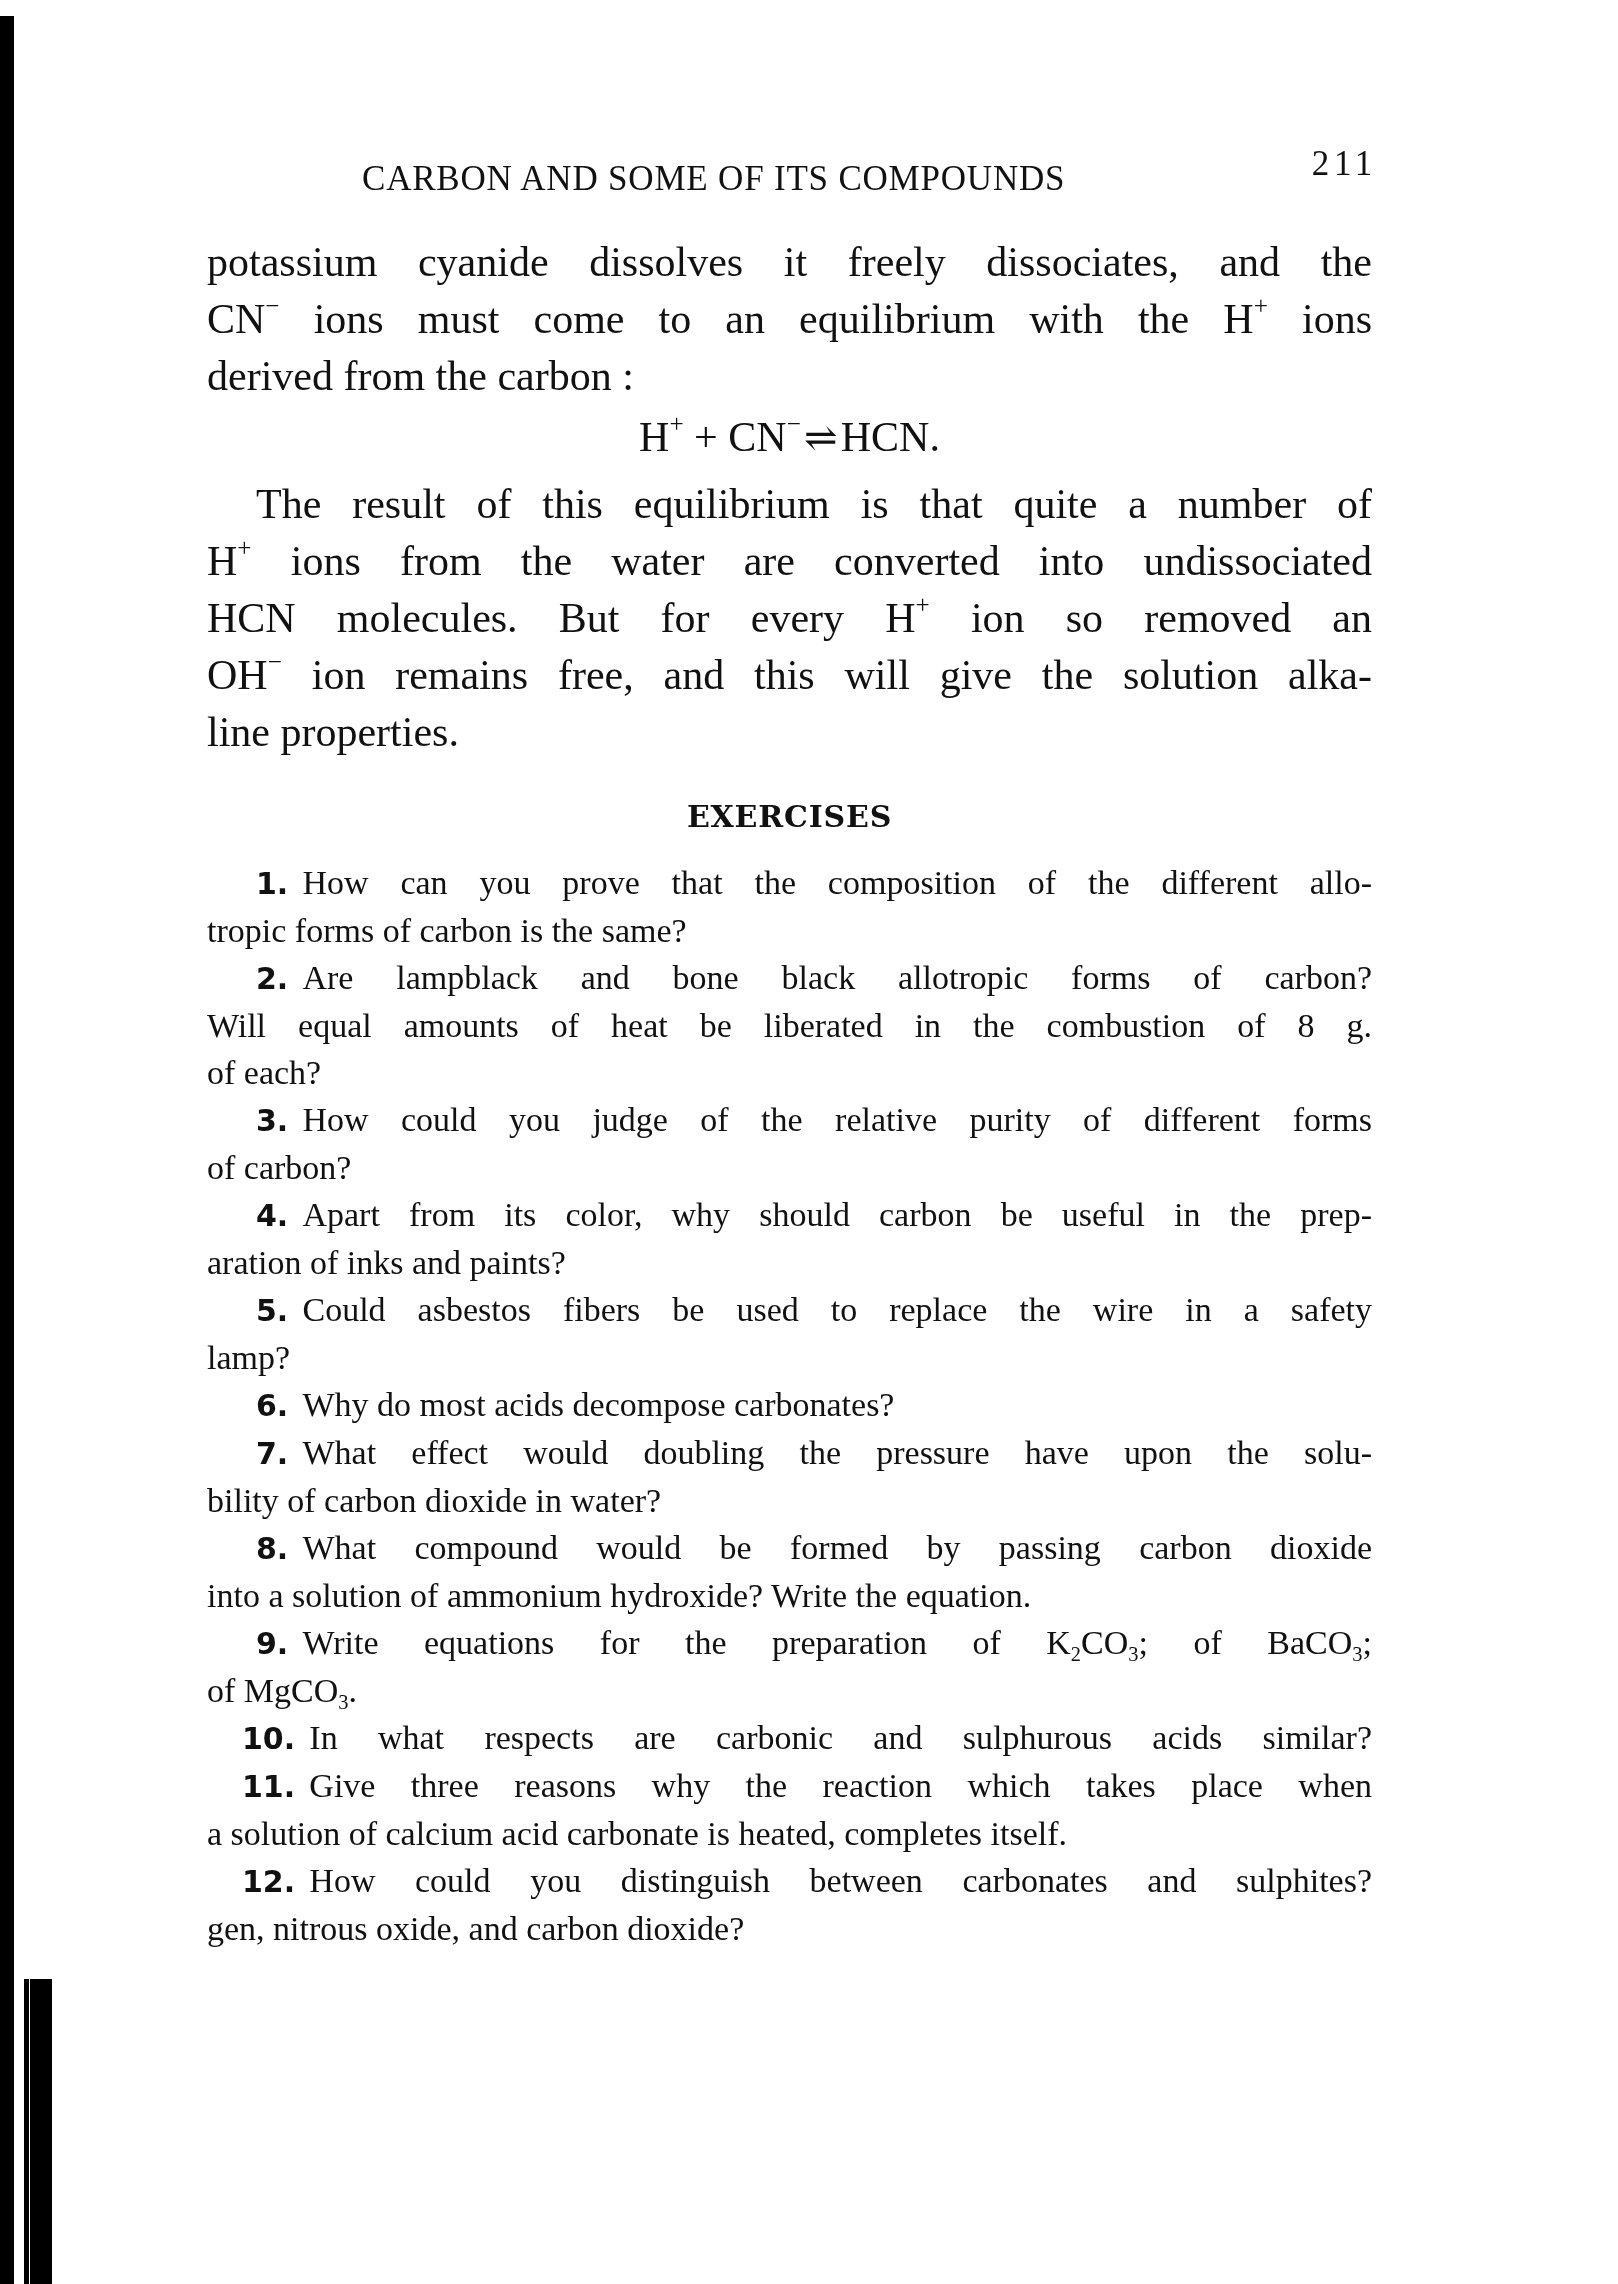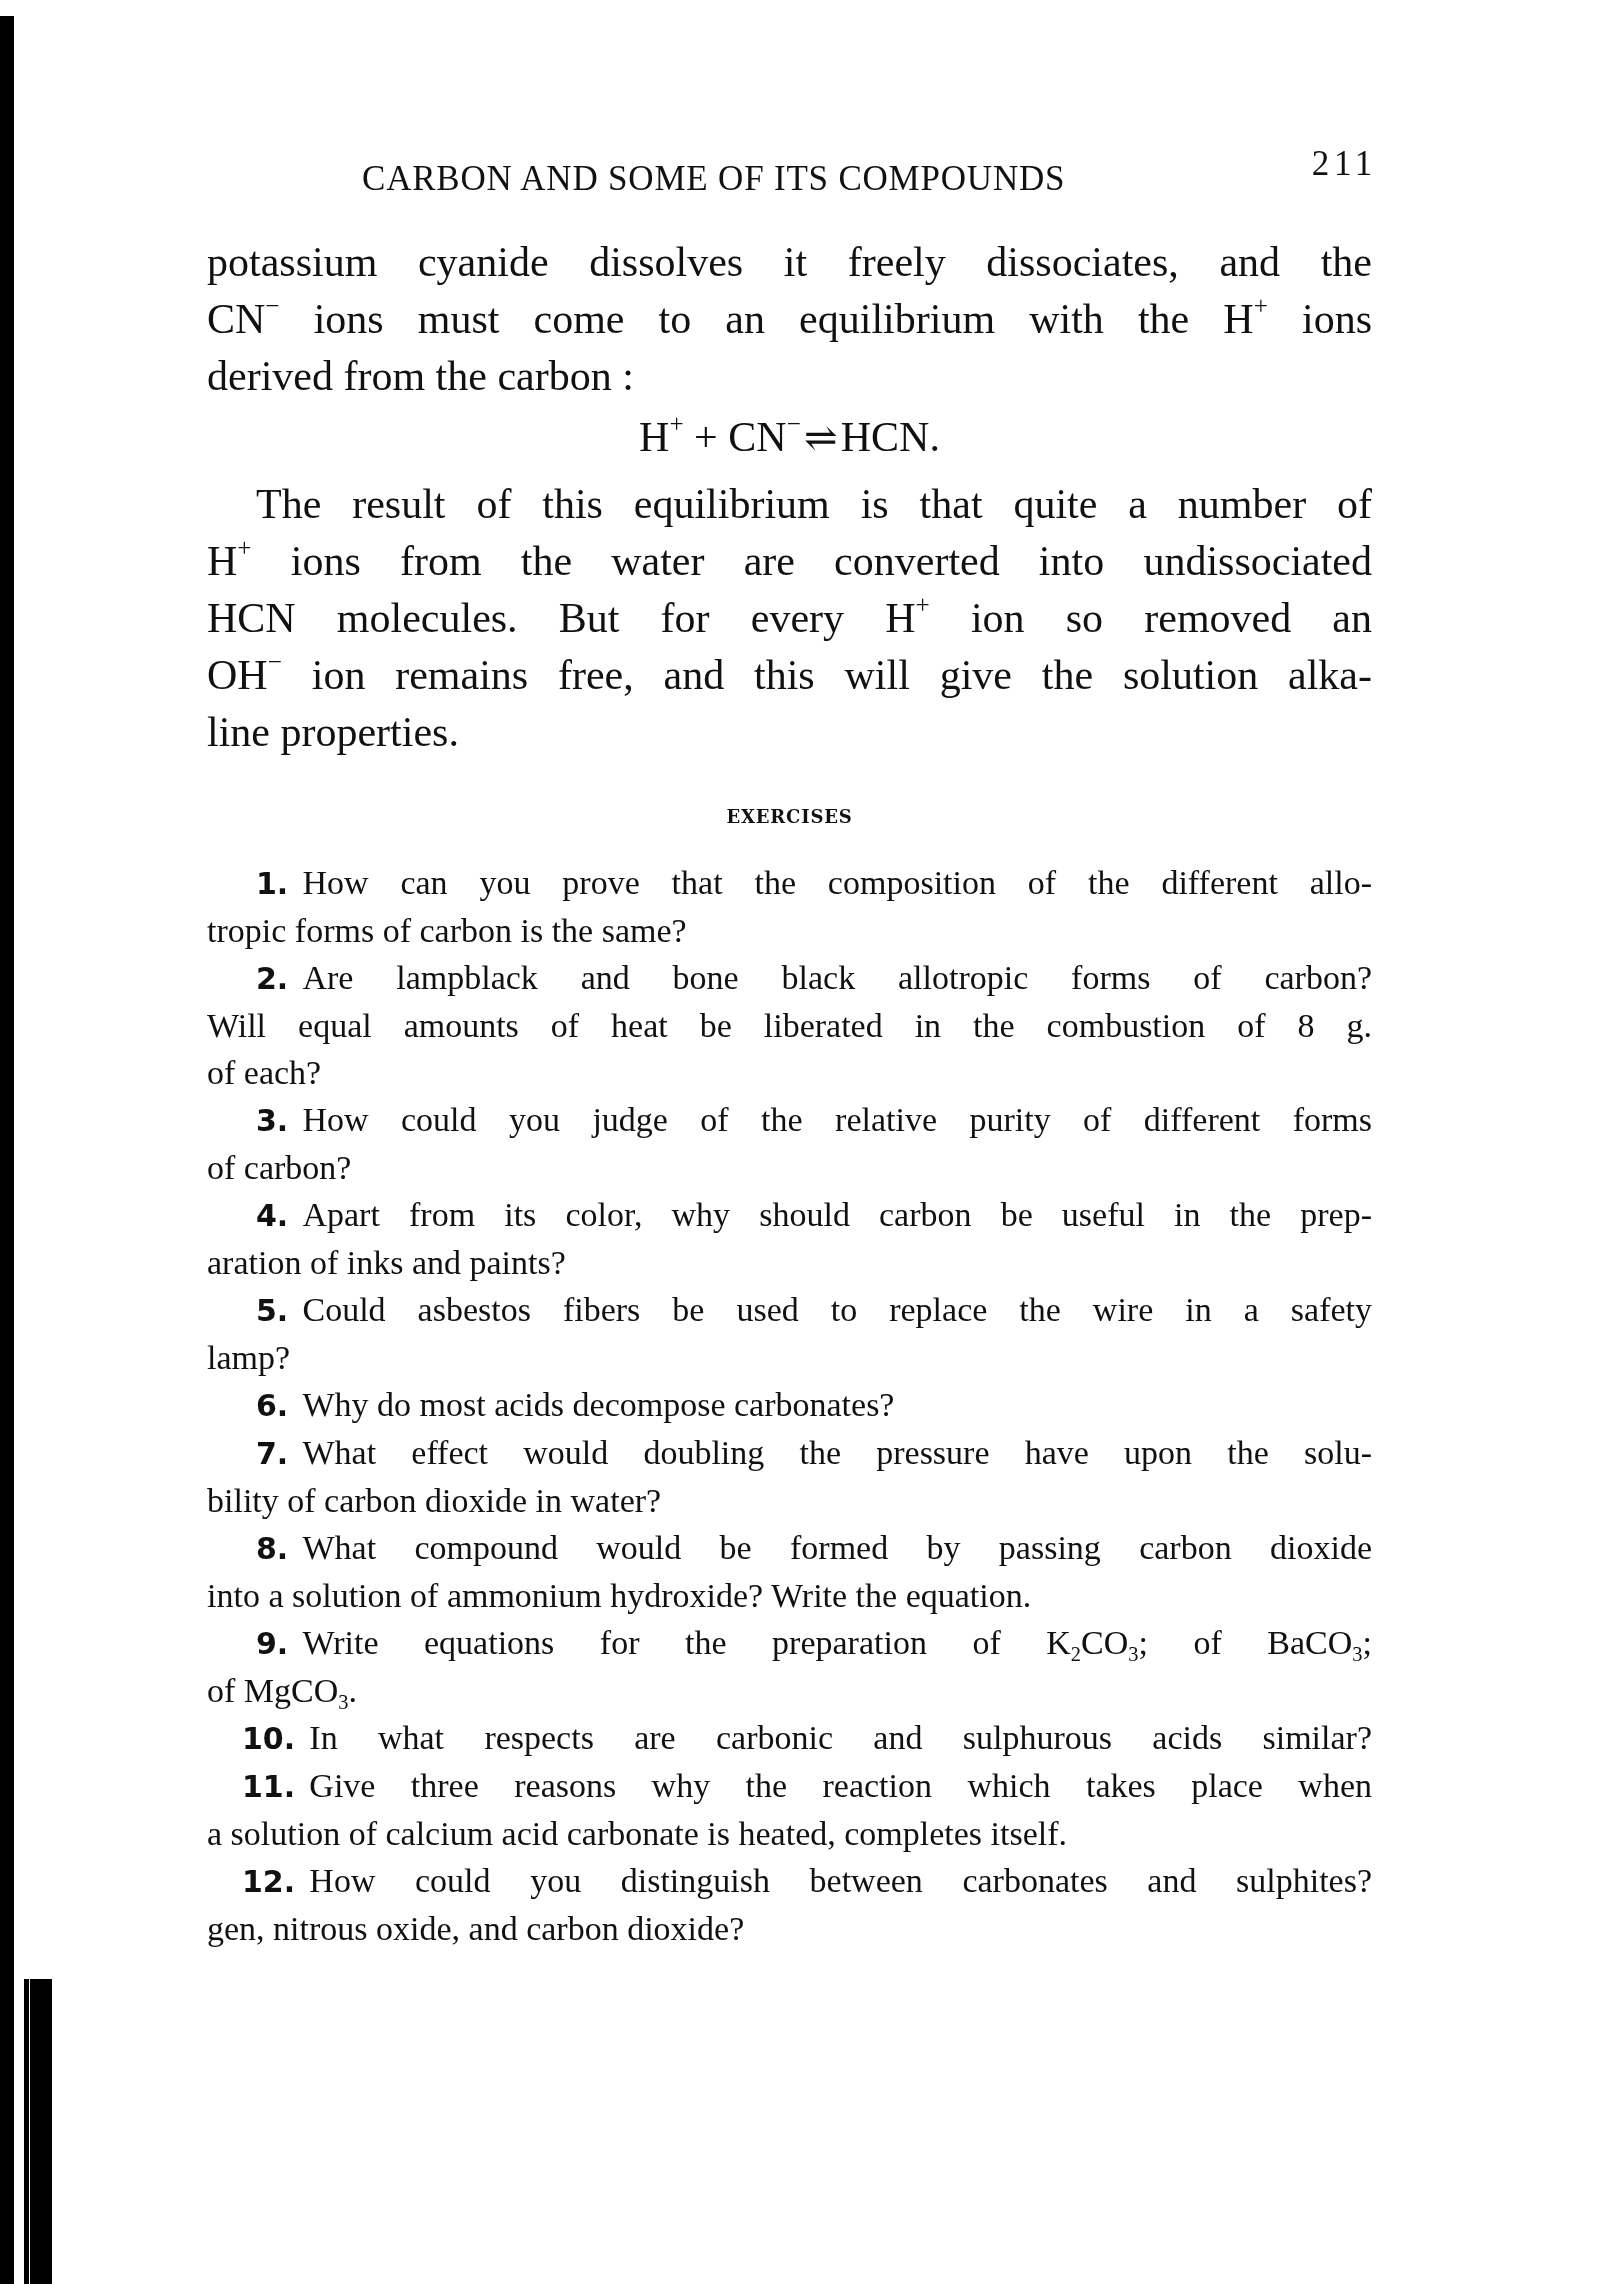--- a/index.html
+++ b/index.html
@@ -29,21 +29,21 @@
 
     sup { font-size: 0.6em; vertical-align: 0.75em; line-height: 0; }
     sub { font-size: 0.6em; vertical-align: -0.35em; line-height: 0; }
 
     .equation {
       text-align: center; margin: 1.6px 0 8px 0; font-size: 42px; line-height: 60px;
     }
     .arrow { font-size: 40px; display: inline-block; margin: 0 3.2px; }
 
     .section-heading {
-      text-align: center; font-size: 18px; font-weight: bold; letter-spacing: 0.8px;
+      text-align: center; font-size: 30px; font-weight: bold; letter-spacing: 0.8px;
       margin: 36px 0 22px 0; line-height: 40px;
       font-family: "DejaVu Serif", serif;
     }
     .exercises { font-size: 34px; line-height: 47px; }
     .ex { margin: 0; }
     .ex .l { display: block; white-space: nowrap; text-align: justify; text-align-last: justify; }
     .ex .l.first { padding-left: 49px; }
     .ex .l.first.wide { padding-left: 35px; }
     .ex .l.last { text-align-last: left; }
     .num { font-weight: bold; font-family: "DejaVu Sans", sans-serif; font-size: 30px; margin-right: 14.2px; }

